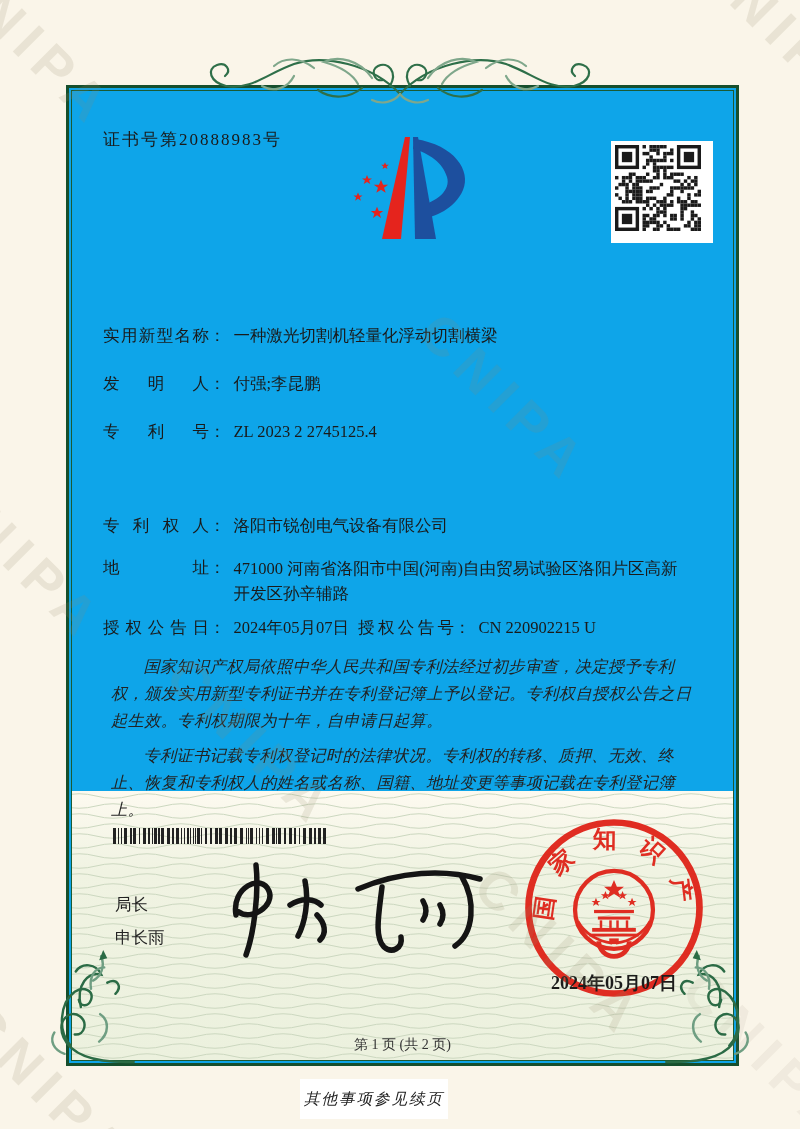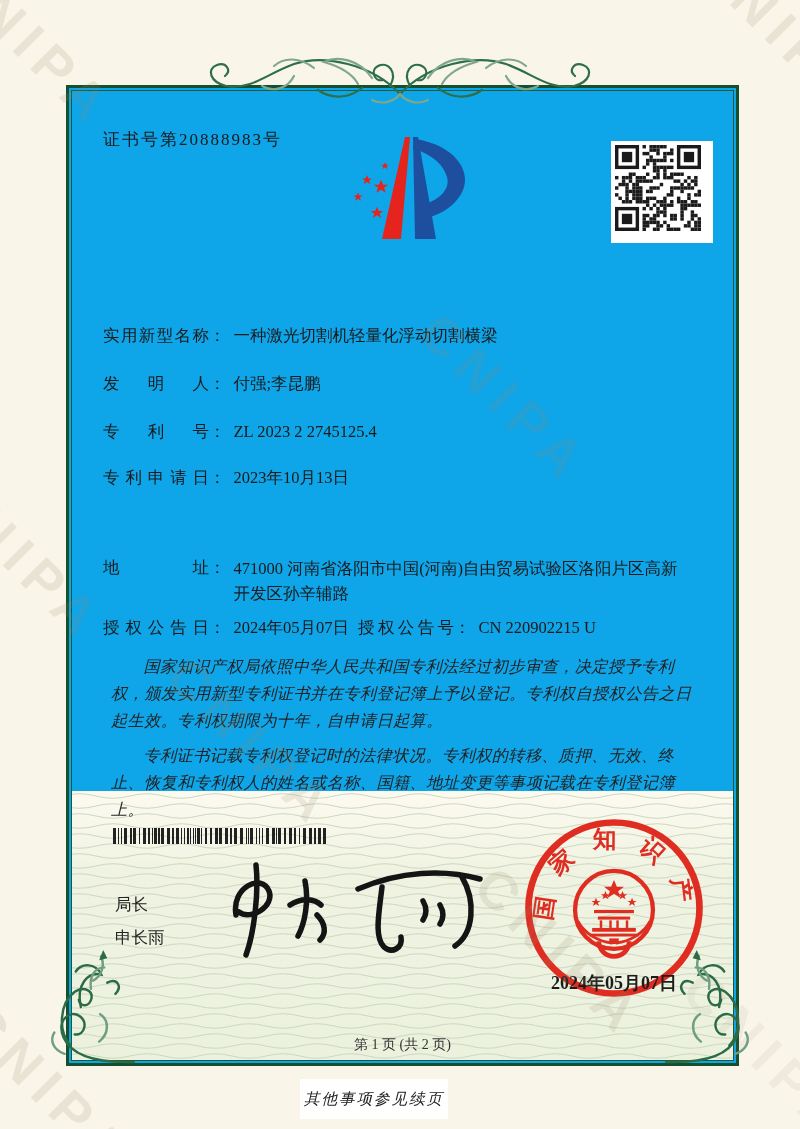--- a/index.html
+++ b/index.html
@@ -404,22 +404,22 @@
 
   <div class="row r1">
     <span class="flabel">实用新型名称</span><span class="colon">：</span><span class="fvalue">一种激光切割机轻量化浮动切割横梁</span>
   </div>
   <div class="row r2">
     <span class="flabel">发明人</span><span class="colon">：</span><span class="fvalue">付强;李昆鹏</span>
   </div>
   <div class="row r3">
     <span class="flabel">专利号</span><span class="colon">：</span><span class="fvalue">ZL 2023 2 2745125.4</span>
   </div>
-  <div class="row r4">
-    <span class="flabel">专利申请日</span><span class="colon">：</span><span class="fvalue">2023年10月13日</span>
+  <div class="row r5">
+    <span class="flabel">专利权人</span><span class="colon">：</span><span class="fvalue">洛阳市锐创电气设备有限公司</span>
   </div>
   <div class="row r6">
     <span class="flabel">地址</span><span class="colon">：</span><span class="fvalue addr">471000 河南省洛阳市中国(河南)自由贸易试验区洛阳片区高新开发区孙辛辅路</span>
   </div>
   <div class="row r7">
     <span class="flabel">授权公告日</span><span class="colon">：</span><span class="fvalue">2024年05月07日</span>
     <span class="pair2">
       <span class="flabel2">授权公告号</span><span class="colon">：</span><span class="fvalue">CN 220902215 U</span>
     </span>
   </div>

